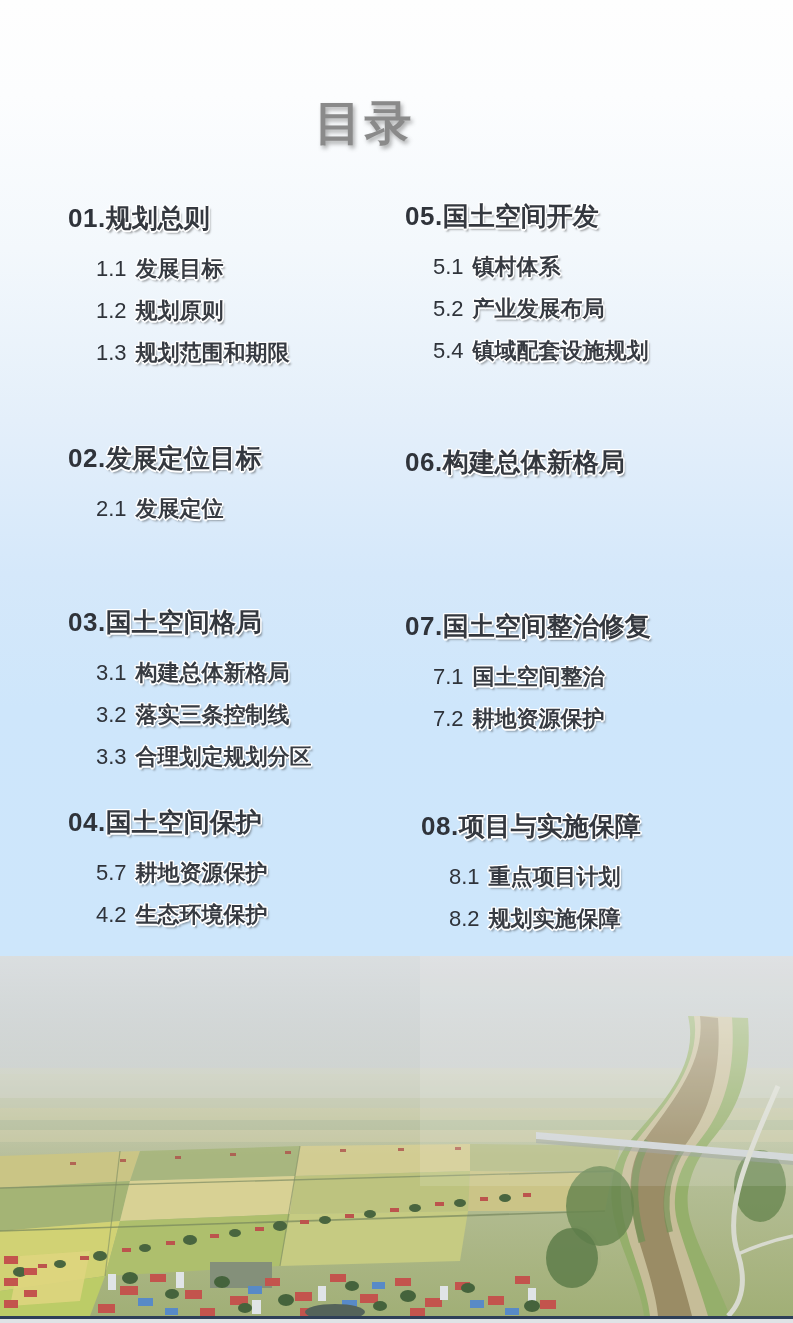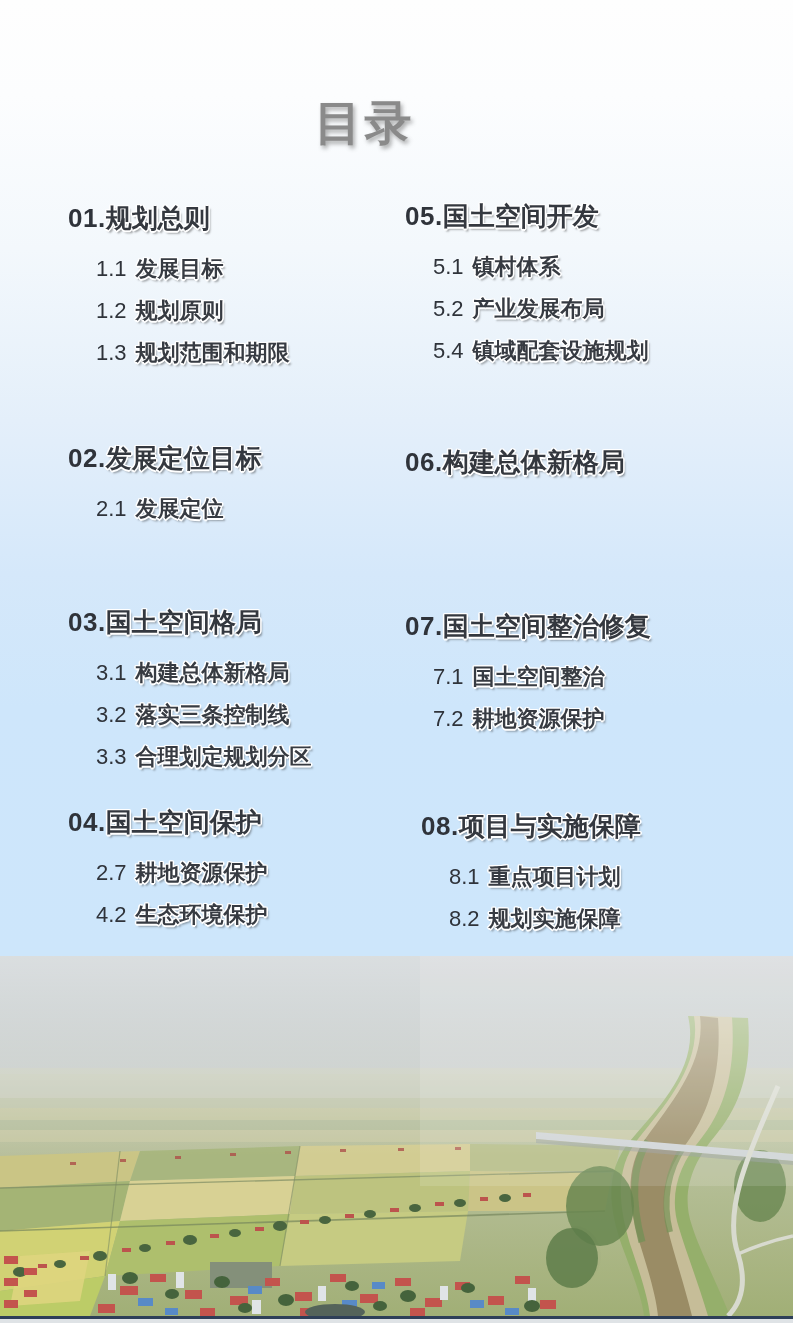--- a/index.html
+++ b/index.html
@@ -85,21 +85,21 @@
           <div class="sub-item"><span class="sub-num">3.2</span><span class="zh-outline">落实三条控制线</span></div>
           <div class="sub-item"><span class="sub-num">3.3</span><span class="zh-outline">合理划定规划分区</span></div>
         </div>
       </div>
 
       <div class="toc-group" style="left:68px;top:802px;">
         <div class="sec-head">
           <span class="sec-num">04.</span><span class="zh-outline">国土空间保护</span>
         </div>
         <div class="sub-list">
-          <div class="sub-item"><span class="sub-num">2.7</span><span class="zh-outline">耕地资源保护</span></div>
+          <div class="sub-item"><span class="sub-num">5.7</span><span class="zh-outline">耕地资源保护</span></div>
           <div class="sub-item"><span class="sub-num">4.2</span><span class="zh-outline">生态环境保护</span></div>
         </div>
       </div>
 
     </div>
 
     <div class="toc-col">
 
       <div class="toc-group" style="left:405px;top:196px;">
         <div class="sec-head">

